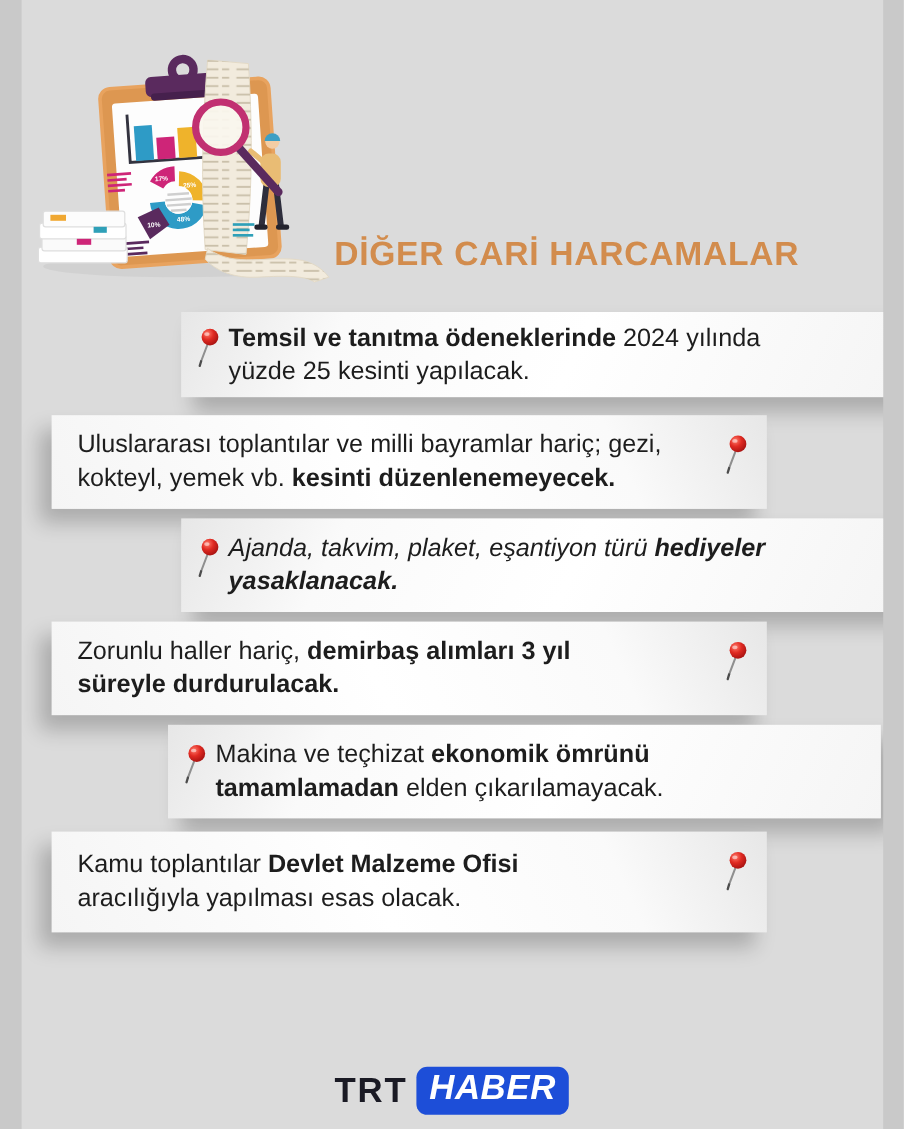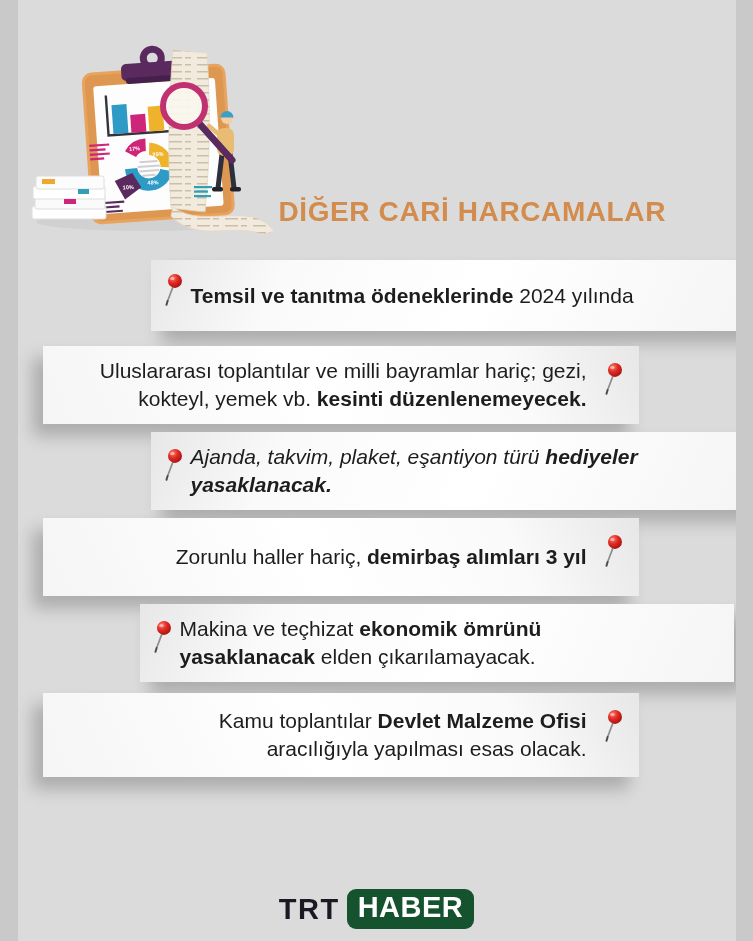--- a/index.html
+++ b/index.html
@@ -22,21 +22,21 @@
   .c1{left:133px;top:260px;width:594px;height:71px;}
   .c2{left:25px; top:346px;width:596px;height:78px;}
   .c3{left:133px;top:432px;width:594px;height:78px;font-style:italic;}
   .c4{left:25px; top:518px;width:596px;height:78px;}
   .c5{left:122px;top:604px;width:594px;height:78px;}
   .c6{left:25px; top:693px;width:596px;height:84px;}
 
   .card-text{width:100%;font-size:21px;line-height:28px;color:#1D1D1D;}
   .card-text b{font-weight:bold;}
   .pin-left  .card-text{padding:0 30px 0 40px;text-align:left;}
-  .pin-right .card-text{padding:0 52px 0 22px;text-align:right;}
+  .pin-right .card-text{padding:0 52px 0 22px;}
 
   .pin{position:absolute;width:23px;height:35px;top:16px;}
   .c1 .pin{top:13px;}
   .pin-left  .pin{left:12px;}
   .pin-right .pin{right:13px;}
 
   
   .logo{position:absolute;left:0;right:0;top:889px;display:flex;justify-content:center;
         align-items:center;gap:7px;}
   .logo-trt{font-size:29px;font-weight:bold;color:#1A1A24;letter-spacing:1.5px;text-align:right;}
@@ -154,21 +154,21 @@
   <div class="title" style="color: rgb(210, 140, 77);">DİĞER CARİ HARCAMALAR</div>
 
   <div>
       <div class="card c1 pin-left">
         <svg class="pin" viewBox="0 0 24 36">
           <path d="M10.5 14 L4.8 29" stroke="#8F8F8F" stroke-width="1.8" fill="none" stroke-linecap="round"></path>
           <path d="M4.8 29 L3.6 33" stroke="#4C4C4C" stroke-width="2" fill="none" stroke-linecap="round"></path>
           <circle cx="12.5" cy="8" r="7.3" fill="url(#pinGrad)"></circle>
           <ellipse cx="9.8" cy="5.4" rx="2.4" ry="1.6" fill="#ffffff" opacity="0.5"></ellipse>
         </svg>
-        <div class="card-text"><b>Temsil ve tanıtma ödeneklerinde</b><span> 2024 yılında</span><br></div>
+        <div class="card-text"><b>Temsil ve tanıtma ödeneklerinde</b><span> 2024 yılında</span><br><span>yüzde 25 kesinti yapılacak.</span></div>
       </div>
       <div class="card c2 pin-right">
         <svg class="pin" viewBox="0 0 24 36">
           <path d="M10.5 14 L4.8 29" stroke="#8F8F8F" stroke-width="1.8" fill="none" stroke-linecap="round"></path>
           <path d="M4.8 29 L3.6 33" stroke="#4C4C4C" stroke-width="2" fill="none" stroke-linecap="round"></path>
           <circle cx="12.5" cy="8" r="7.3" fill="url(#pinGrad)"></circle>
           <ellipse cx="9.8" cy="5.4" rx="2.4" ry="1.6" fill="#ffffff" opacity="0.5"></ellipse>
         </svg>
         <div class="card-text"><span>Uluslararası toplantılar ve milli bayramlar hariç; gezi,</span><br><span>kokteyl, yemek vb. </span><b>kesinti düzenlenemeyecek.</b></div>
       </div>
@@ -181,40 +181,40 @@
         </svg>
         <div class="card-text"><span>Ajanda, takvim, plaket, eşantiyon türü </span><b>hediyeler</b><br><b>yasaklanacak.</b></div>
       </div>
       <div class="card c4 pin-right">
         <svg class="pin" viewBox="0 0 24 36">
           <path d="M10.5 14 L4.8 29" stroke="#8F8F8F" stroke-width="1.8" fill="none" stroke-linecap="round"></path>
           <path d="M4.8 29 L3.6 33" stroke="#4C4C4C" stroke-width="2" fill="none" stroke-linecap="round"></path>
           <circle cx="12.5" cy="8" r="7.3" fill="url(#pinGrad)"></circle>
           <ellipse cx="9.8" cy="5.4" rx="2.4" ry="1.6" fill="#ffffff" opacity="0.5"></ellipse>
         </svg>
-        <div class="card-text"><span>Zorunlu haller hariç, </span><b>demirbaş alımları 3 yıl</b><br></div>
+        <div class="card-text"><span>Zorunlu haller hariç, </span><b>demirbaş alımları 3 yıl</b><br><b>süreyle durdurulacak.</b></div>
       </div>
       <div class="card c5 pin-left">
         <svg class="pin" viewBox="0 0 24 36">
           <path d="M10.5 14 L4.8 29" stroke="#8F8F8F" stroke-width="1.8" fill="none" stroke-linecap="round"></path>
           <path d="M4.8 29 L3.6 33" stroke="#4C4C4C" stroke-width="2" fill="none" stroke-linecap="round"></path>
           <circle cx="12.5" cy="8" r="7.3" fill="url(#pinGrad)"></circle>
           <ellipse cx="9.8" cy="5.4" rx="2.4" ry="1.6" fill="#ffffff" opacity="0.5"></ellipse>
         </svg>
-        <div class="card-text"><span>Makina ve teçhizat </span><b>ekonomik ömrünü</b><br><b>yasaklanacak</b><span> elden çıkarılamayacak.</span></div>
+        <div class="card-text"><span>Makina ve teçhizat </span><b>ekonomik ömrünü</b><br><b>tamamlamadan</b><span> elden çıkarılamayacak.</span></div>
       </div>
       <div class="card c6 pin-right">
         <svg class="pin" viewBox="0 0 24 36">
           <path d="M10.5 14 L4.8 29" stroke="#8F8F8F" stroke-width="1.8" fill="none" stroke-linecap="round"></path>
           <path d="M4.8 29 L3.6 33" stroke="#4C4C4C" stroke-width="2" fill="none" stroke-linecap="round"></path>
           <circle cx="12.5" cy="8" r="7.3" fill="url(#pinGrad)"></circle>
           <ellipse cx="9.8" cy="5.4" rx="2.4" ry="1.6" fill="#ffffff" opacity="0.5"></ellipse>
         </svg>
         <div class="card-text"><span>Kamu toplantılar </span><b>Devlet Malzeme Ofisi</b><br><span>aracılığıyla yapılması esas olacak.</span></div>
       </div>
     </div>
 
   <div class="logo">
     <span class="logo-trt" style="color: rgb(26, 26, 36);">TRT</span>
-    <span class="logo-haber" style="background: #14532d;">HABER</span>
+    <span class="logo-haber" style="background: #1d4ed8; font-style: italic;">HABER</span>
   </div>
 
 </div>
 
 </body></html>

